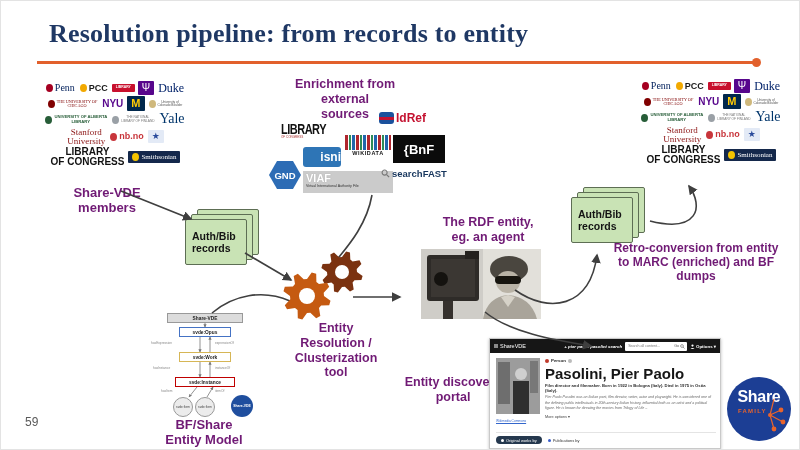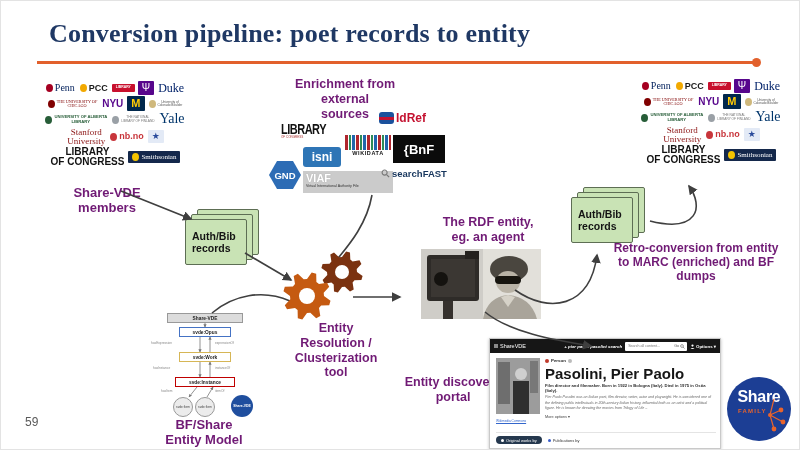--- a/index.html
+++ b/index.html
@@ -34,21 +34,21 @@
 
   
   .loc1{display:block;font-weight:700;font-size:11px;letter-spacing:-.5px;color:#111;transform:scaleY(1.25);}
   .loc2{display:block;font-size:3px;color:#a33;}
   #idref{display:flex;align-items:center;gap:2px;}
   #idref .ic{width:15px;height:12px;border-radius:3px;background:#1B519C;
              background-image:linear-gradient(#C41230,#C41230);background-size:100% 3px;
              background-position:center;background-repeat:no-repeat;}
   #idref .tx{font-weight:700;font-size:12px;color:#C41230;}
   #isni{width:38px;height:20px;background:#2E75B6;border-radius:3px;color:#fff;font-weight:700;
-        font-size:12px;display:flex;align-items:center;justify-content:center;}
+        font-size:12px;display:flex;align-items:center;justify-content:flex-end;}
   #wikidata{width:46px;text-align:center;}
   #wikidata .bars{height:15px;background:repeating-linear-gradient(90deg,
       #B0262D 0 3px,#fff 3px 4px,#2E8B57 4px 6px,#fff 6px 7px,#2166AC 7px 10px,#fff 10px 11px);}
   #wikidata .tx{font-size:5.5px;font-weight:700;color:#111;letter-spacing:.6px;}
   #bnf{width:52px;height:28px;background:#0b0b0b;color:#fff;font-weight:700;font-size:13px;
        display:flex;align-items:center;justify-content:center;}
   #gnd{width:32px;height:28px;background:#2D6CB5;color:#fff;font-weight:700;font-size:9.5px;
        display:flex;align-items:center;justify-content:center;
        clip-path:polygon(25% 0,75% 0,100% 50%,75% 100%,25% 100%,0 50%);}
   #viaf{width:90px;height:22px;background:#CBCBCB;padding:1px 3px;box-sizing:border-box;}
@@ -106,21 +106,21 @@
 
   #page-number{position:absolute;left:24px;top:402px;font-size:12px;color:#595959;margin-top:12px;}
 
   #overlay{position:absolute;left:0;top:0;z-index:5;pointer-events:none;}
 </style>
 </head>
 <body>
 
 <div id="slide">
 
-  <div id="title">Conversion pipeline: poet records to entity</div>
+  <div id="title">Resolution pipeline: from records to entity</div>
   <div id="rule"></div>
   <div id="rule-dot"></div>
 
   <div id="collage-left" class="collage" style="left:28px;top:80px;">
       <div class="chip serif" style="background: rgb(255, 255, 255); color: rgb(1, 31, 91);">
         <span class="chip-icon" style="background: rgb(165, 0, 33);"></span>
         <span class="chip-txt" style="font-size: 10px;">
           <span class="t">Penn</span>
         </span>
       </div>

